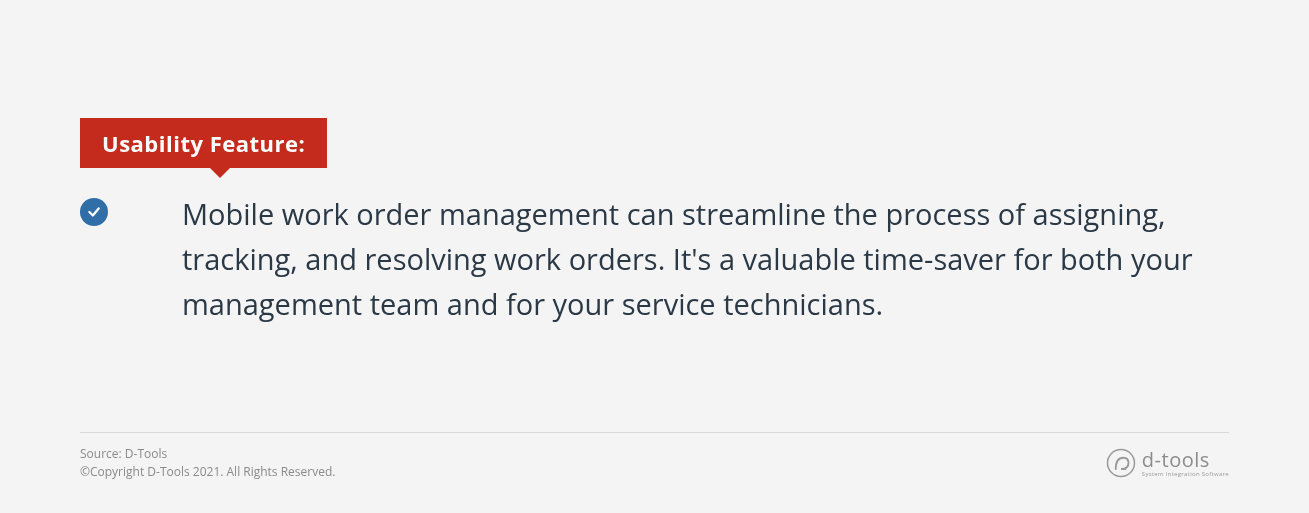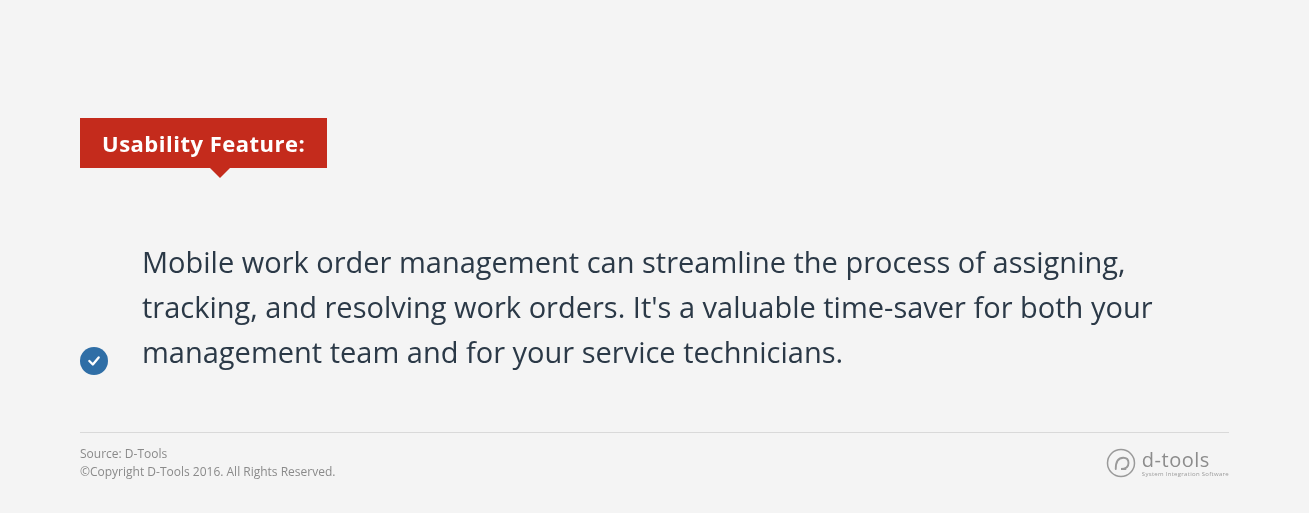--- a/index.html
+++ b/index.html
@@ -31,22 +31,23 @@
     position: absolute;
     left: 130px;
     bottom: -10px;
     width: 0; height: 0;
     border-left: 10px solid transparent;
     border-right: 10px solid transparent;
     border-top: 10px solid #c42b1c;
   }
   .content-row {
     display: flex;
-    align-items: flex-end;
-    margin-top: 72px;
+    align-items: flex-start;
+    margin-top: 24px;
+    gap: 40px;
   }
   .check-icon {
     flex: 0 0 auto;
     width: 28px; height: 28px;
     border-radius: 50%;
     background: #2f6ea6;
     margin-top: 6px;
     margin-right: 34px;
     position: relative;
   }
@@ -122,21 +123,21 @@
       </svg>
     </div>
     <p class="body-text">Mobile work order management can streamline the process of assigning, tracking, and resolving work orders. It's a valuable time-saver for both your management team and for your service technicians.</p>
   </div>
 
   <div class="footer">
     <hr class="footer-rule">
     <div class="footer-line">
       <div class="footer-text">
         <div>Source: D-Tools</div>
-        <div>©Copyright D-Tools 2016. All Rights Reserved.</div>
+        <div>©Copyright D-Tools 2021. All Rights Reserved.</div>
       </div>
       <div class="logo">
         <svg width="30" height="30" viewBox="0 0 40 40">
           <circle cx="20" cy="20" r="18" fill="none" stroke="#9a9a9a" stroke-width="2"></circle>
           <path d="M13 28 Q13 13 23 13 Q30 13 30 20 Q30 28 20 28 L26 28" fill="none" stroke="#9a9a9a" stroke-width="2.5" stroke-linecap="round"></path>
         </svg>
         <div class="logo-text">
           <div class="logo-name">d-tools</div>
           <div class="logo-tag">System Integration Software</div>
         </div>

